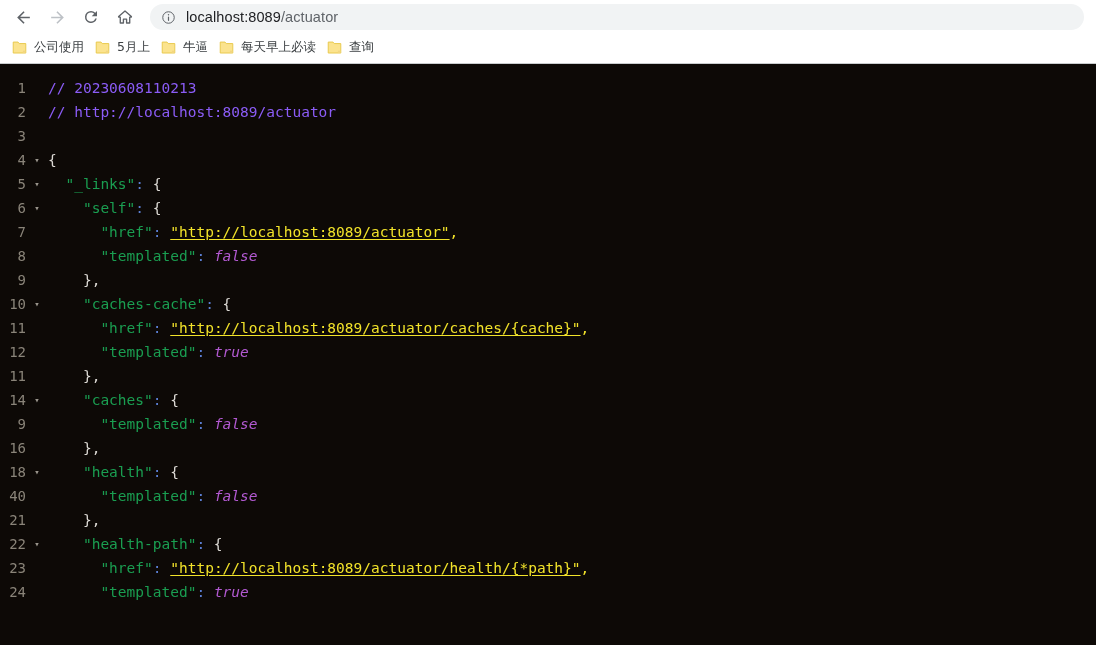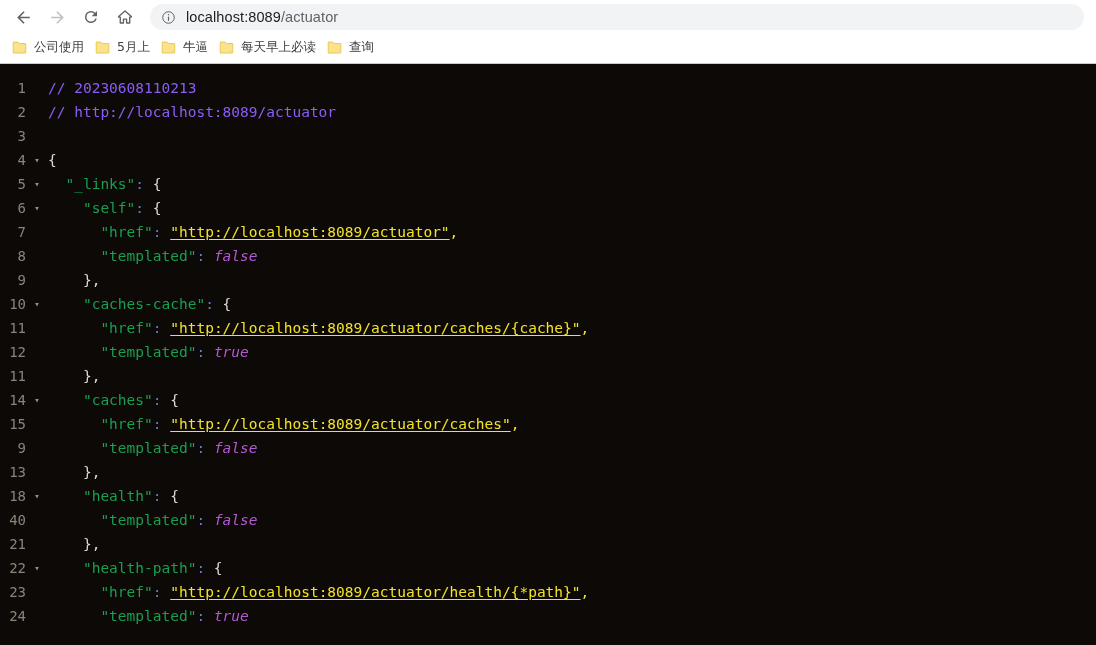--- a/index.html
+++ b/index.html
@@ -251,23 +251,22 @@
       <div class="code-line"><span class="ln">5</span><span class="fold">▾</span><span class="code-text"><span class="t-key">  "_links"</span><span class="t-colon">:</span><span class="t-punc"> {</span></span></div>
       <div class="code-line"><span class="ln">6</span><span class="fold">▾</span><span class="code-text"><span class="t-key">    "self"</span><span class="t-colon">:</span><span class="t-punc"> {</span></span></div>
       <div class="code-line"><span class="ln">7</span><span class="fold"></span><span class="code-text"><span class="t-key">      "href"</span><span class="t-colon">:</span><span class="t-punc"> </span><span class="t-str">"http://localhost:8089/actuator"</span><span class="t-comma">,</span></span></div>
       <div class="code-line"><span class="ln">8</span><span class="fold"></span><span class="code-text"><span class="t-key">      "templated"</span><span class="t-colon">:</span><span class="t-punc"> </span><span class="t-bool">false</span></span></div>
       <div class="code-line"><span class="ln">9</span><span class="fold"></span><span class="code-text"><span class="t-punc">    },</span></span></div>
       <div class="code-line"><span class="ln">10</span><span class="fold">▾</span><span class="code-text"><span class="t-key">    "caches-cache"</span><span class="t-colon">:</span><span class="t-punc"> {</span></span></div>
       <div class="code-line"><span class="ln">11</span><span class="fold"></span><span class="code-text"><span class="t-key">      "href"</span><span class="t-colon">:</span><span class="t-punc"> </span><span class="t-str">"http://localhost:8089/actuator/caches/{cache}"</span><span class="t-comma">,</span></span></div>
       <div class="code-line"><span class="ln">12</span><span class="fold"></span><span class="code-text"><span class="t-key">      "templated"</span><span class="t-colon">:</span><span class="t-punc"> </span><span class="t-bool">true</span></span></div>
       <div class="code-line"><span class="ln">11</span><span class="fold"></span><span class="code-text"><span class="t-punc">    },</span></span></div>
       <div class="code-line"><span class="ln">14</span><span class="fold">▾</span><span class="code-text"><span class="t-key">    "caches"</span><span class="t-colon">:</span><span class="t-punc"> {</span></span></div>
-      <div class="code-line"><span class="ln">15</span><span class="fold"></span><span class="code-text"><span class="t-key">      "href"</span><span class="t-colon">:</span><span class="t-punc"> </span><span class="t-str">"http://localhost:8089/actuator/caches"</span><span class="t-comma">,</span></span></div>
       <div class="code-line"><span class="ln">9</span><span class="fold"></span><span class="code-text"><span class="t-key">      "templated"</span><span class="t-colon">:</span><span class="t-punc"> </span><span class="t-bool">false</span></span></div>
-      <div class="code-line"><span class="ln">13</span><span class="fold"></span><span class="code-text"><span class="t-punc">    },</span></span></div>
+      <div class="code-line"><span class="ln">16</span><span class="fold"></span><span class="code-text"><span class="t-punc">    },</span></span></div>
       <div class="code-line"><span class="ln">18</span><span class="fold">▾</span><span class="code-text"><span class="t-key">    "health"</span><span class="t-colon">:</span><span class="t-punc"> {</span></span></div>
       <div class="code-line"><span class="ln">40</span><span class="fold"></span><span class="code-text"><span class="t-key">      "templated"</span><span class="t-colon">:</span><span class="t-punc"> </span><span class="t-bool">false</span></span></div>
       <div class="code-line"><span class="ln">21</span><span class="fold"></span><span class="code-text"><span class="t-punc">    },</span></span></div>
       <div class="code-line"><span class="ln">22</span><span class="fold">▾</span><span class="code-text"><span class="t-key">    "health-path"</span><span class="t-colon">:</span><span class="t-punc"> {</span></span></div>
       <div class="code-line"><span class="ln">23</span><span class="fold"></span><span class="code-text"><span class="t-key">      "href"</span><span class="t-colon">:</span><span class="t-punc"> </span><span class="t-str">"http://localhost:8089/actuator/health/{*path}"</span><span class="t-comma">,</span></span></div>
       <div class="code-line"><span class="ln">24</span><span class="fold"></span><span class="code-text"><span class="t-key">      "templated"</span><span class="t-colon">:</span><span class="t-punc"> </span><span class="t-bool">true</span></span></div>
     </div>
 </div>
 
 </body></html>

